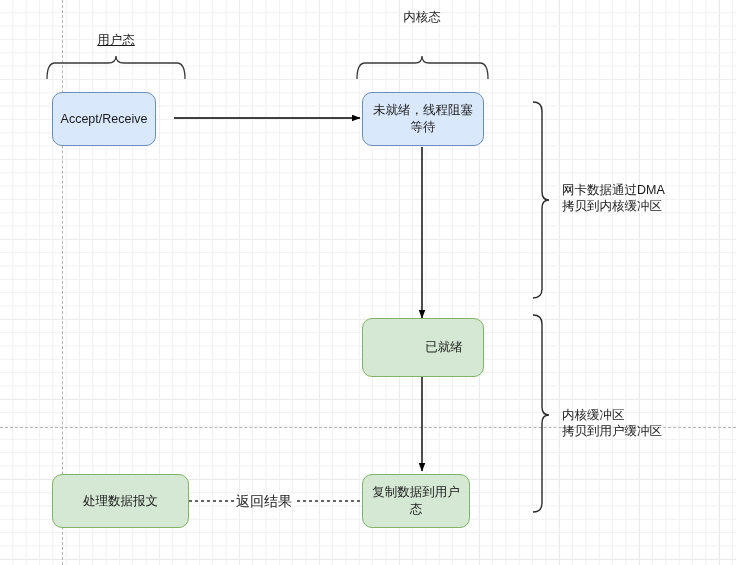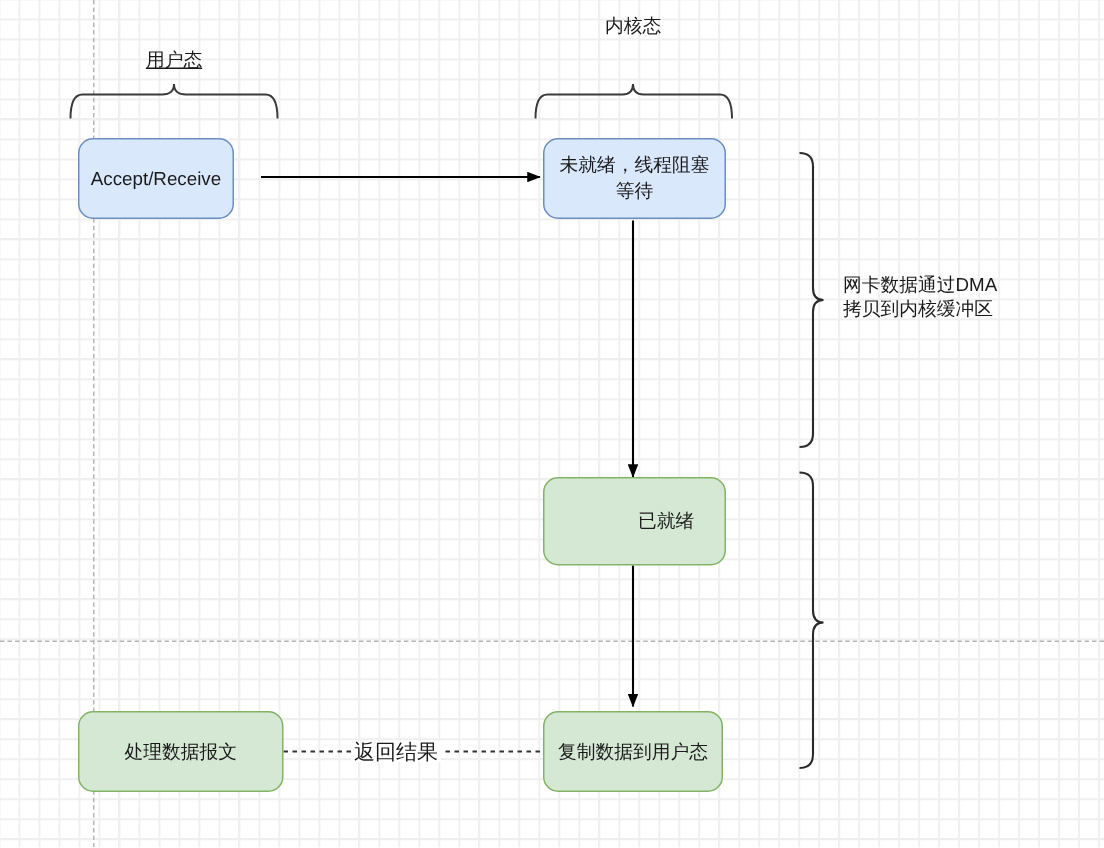--- a/index.html
+++ b/index.html
@@ -126,23 +126,25 @@
   <div class="label" style="left:76px; top:32px; width:80px;text-decoration:underline;">用户态</div>
 
   <div class="label" style="left:382px; top:9px; width:80px;">内核态</div>
 
   <div class="node blue" style="left:52px; top:92px; width:104px; height:54px;">Accept/Receive</div>
 
   <div class="node blue" style="left:362px; top:92px; width:122px; height:54px;">未就绪，线程阻塞等待</div>
 
   <div class="node green" style="left:362px; top:318px; width:122px; height:59px;padding-left:48px;">已就绪</div>
 
-  <div class="node green" style="left:362px; top:474px; width:120px; height:54px;text-align:right;">复制数据到用户态</div>
+  <div class="node green" style="left:362px; top:474px; width:108px; height:54px;">复制数据到用户态</div>
 
   <div class="node green" style="left:52px; top:474px; width:137px; height:54px;">处理数据报文</div>
 
   <div class="edge-label" style="left:234px; top:494px;">返回结果</div>
 
   <div class="label" style="left:562px; top:182px; width:150px; text-align:left;">网卡数据通过DMA
 拷贝到内核缓冲区</div>
 
+  <div class="label" style="left:562px; top:407px; width:150px; text-align:left;">内核缓冲区
+拷贝到用户缓冲区</div>
 
 </div>
 
 </body></html>

